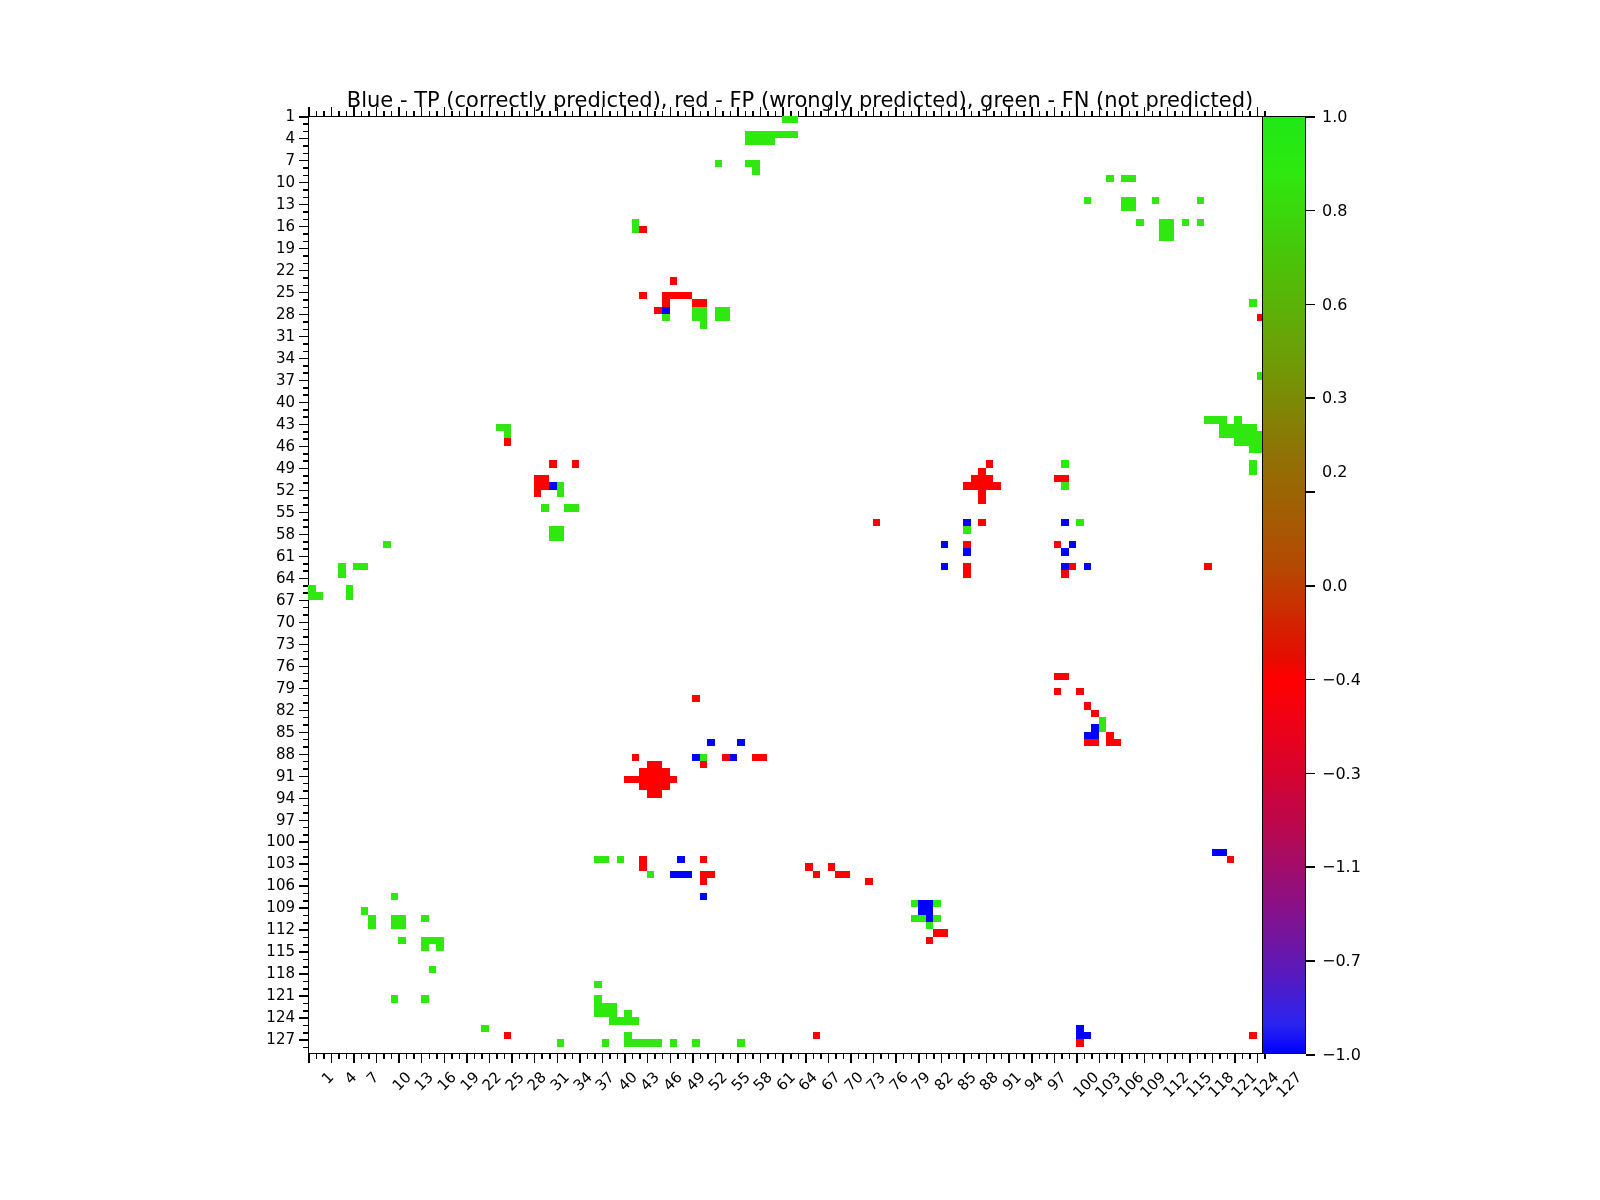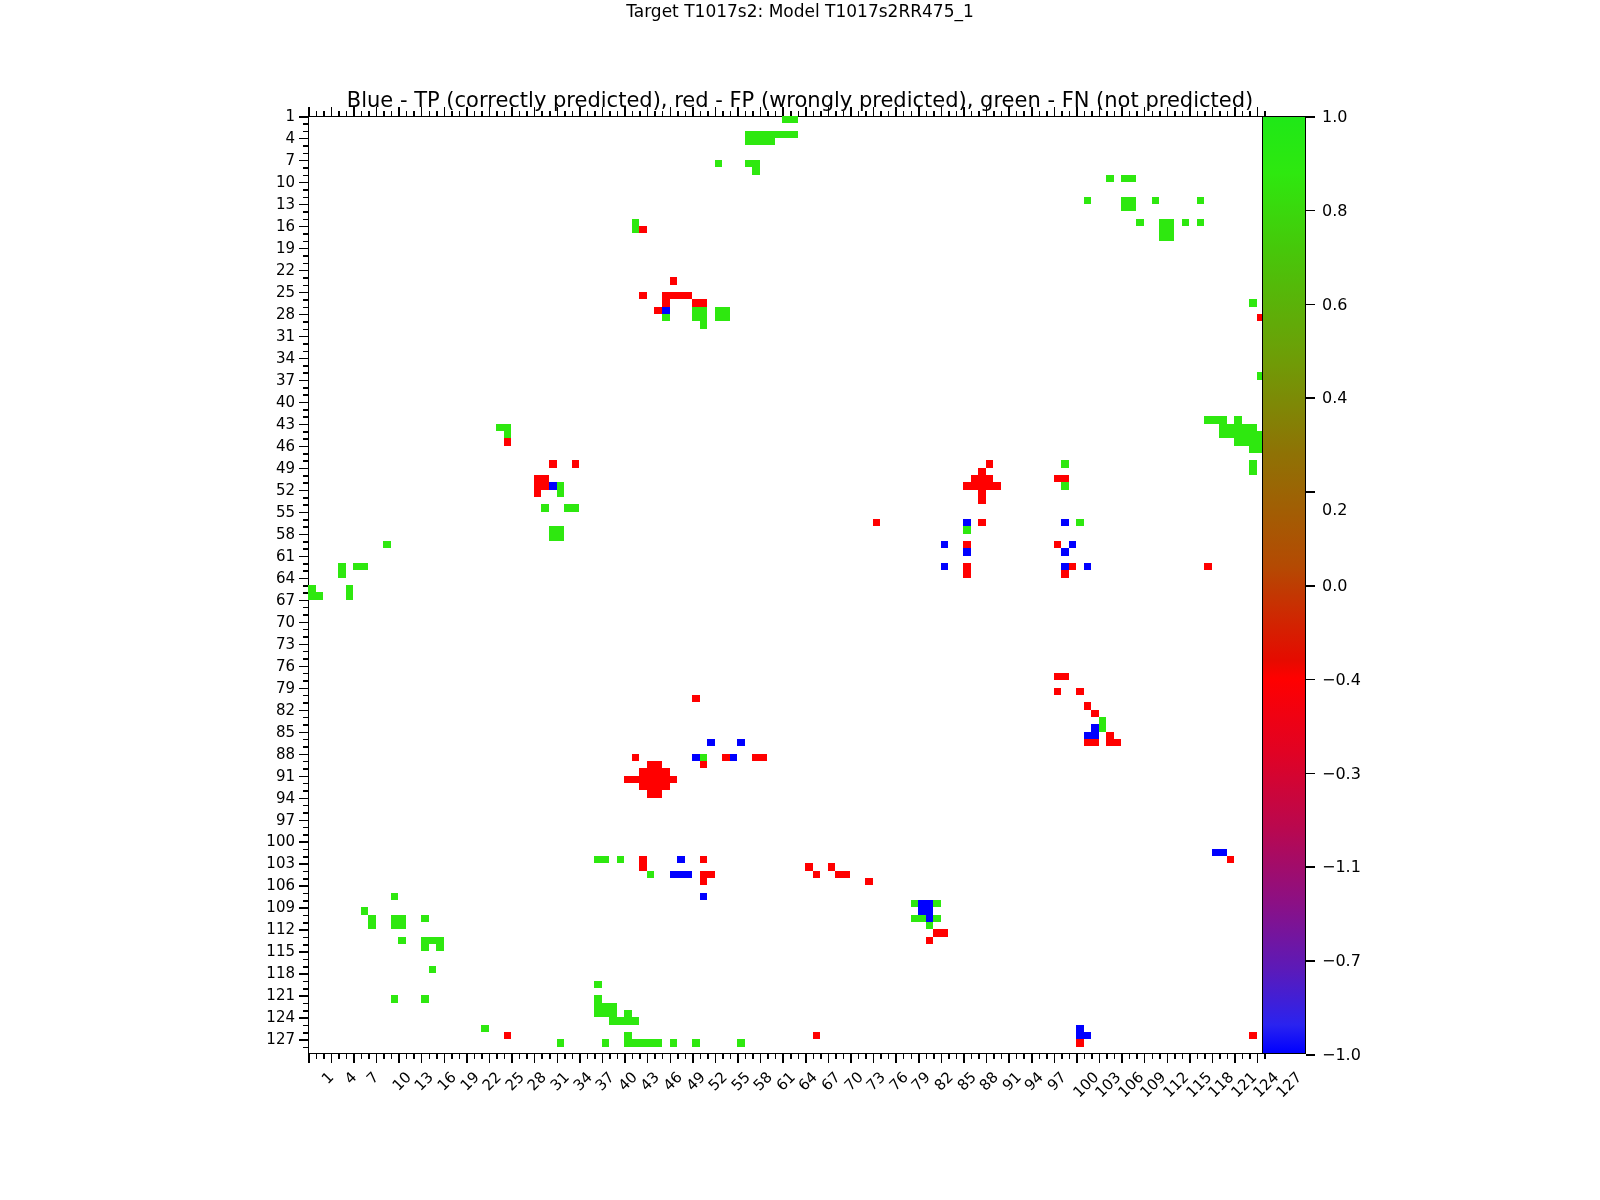--- a/index.html
+++ b/index.html
@@ -41,21 +41,20 @@
           #8f7205 36%, #b44a03 48%, #e50b00 58%,
           #ff0000 60%, #e00224 68%, #b9084f 76%, #8b1085 84%,
           #5c1ab8 91%, #2a23ef 97%, #0000ff 100%);}
   .cbtick{position:absolute;left:44px;width:9px;height:1.5px;background:#000;}
   .cblab{position:absolute;left:60px;font-size:16px;white-space:nowrap;transform:translateY(-50%);}
 </style>
 </head>
 <body>
 
 <div id="titles">
-  <div class="title-line">Target T1017s2: Model T1017s2RR475_1</div>
 </div>
 
 <div id="legend-title">Blue - TP (correctly predicted), red - FP (wrongly predicted), green - FN (not predicted)</div>
 
 <div id="plot-wrap">
   <div id="plot-frame"></div>
   <div id="cells">
       <div class="cell" style="left: 474.469px; top: 0px; width: 15.0625px; height: 7.32812px; background: rgb(46, 232, 15);"></div>
       <div class="cell" style="left: 436.812px; top: 14.6562px; width: 30.125px; height: 14.6562px; background: rgb(46, 232, 15);"></div>
       <div class="cell" style="left: 466.938px; top: 14.6562px; width: 7.53125px; height: 7.32812px; background: rgb(46, 232, 15);"></div>
@@ -844,23 +843,23 @@
 <div id="cbar-wrap">
   <div id="cbar"></div>
   <div id="cbar-ticks">
       <div class="cbtick" style="top: 0px;"></div>
       <div class="cblab" style="top: 0px;">1.0</div>
       <div class="cbtick" style="top: 93.8px;"></div>
       <div class="cblab" style="top: 93.8px;">0.8</div>
       <div class="cbtick" style="top: 187.6px;"></div>
       <div class="cblab" style="top: 187.6px;">0.6</div>
       <div class="cbtick" style="top: 281.4px;"></div>
-      <div class="cblab" style="top: 281.4px;">0.4</div>
+      <div class="cblab" style="top: 281.4px;">0.3</div>
       <div class="cbtick" style="top: 375.2px;"></div>
-      <div class="cblab" style="top: 393px;">0.2</div>
+      <div class="cblab" style="top: 355px;">0.2</div>
       <div class="cbtick" style="top: 469px;"></div>
       <div class="cblab" style="top: 469px;">0.0</div>
       <div class="cbtick" style="top: 562.8px;"></div>
       <div class="cblab" style="top: 562.8px;">−0.4</div>
       <div class="cbtick" style="top: 656.6px;"></div>
       <div class="cblab" style="top: 656.6px;">−0.3</div>
       <div class="cbtick" style="top: 750.4px;"></div>
       <div class="cblab" style="top: 750.4px;">−1.1</div>
       <div class="cbtick" style="top: 844.2px;"></div>
       <div class="cblab" style="top: 844.2px;">−0.7</div>

